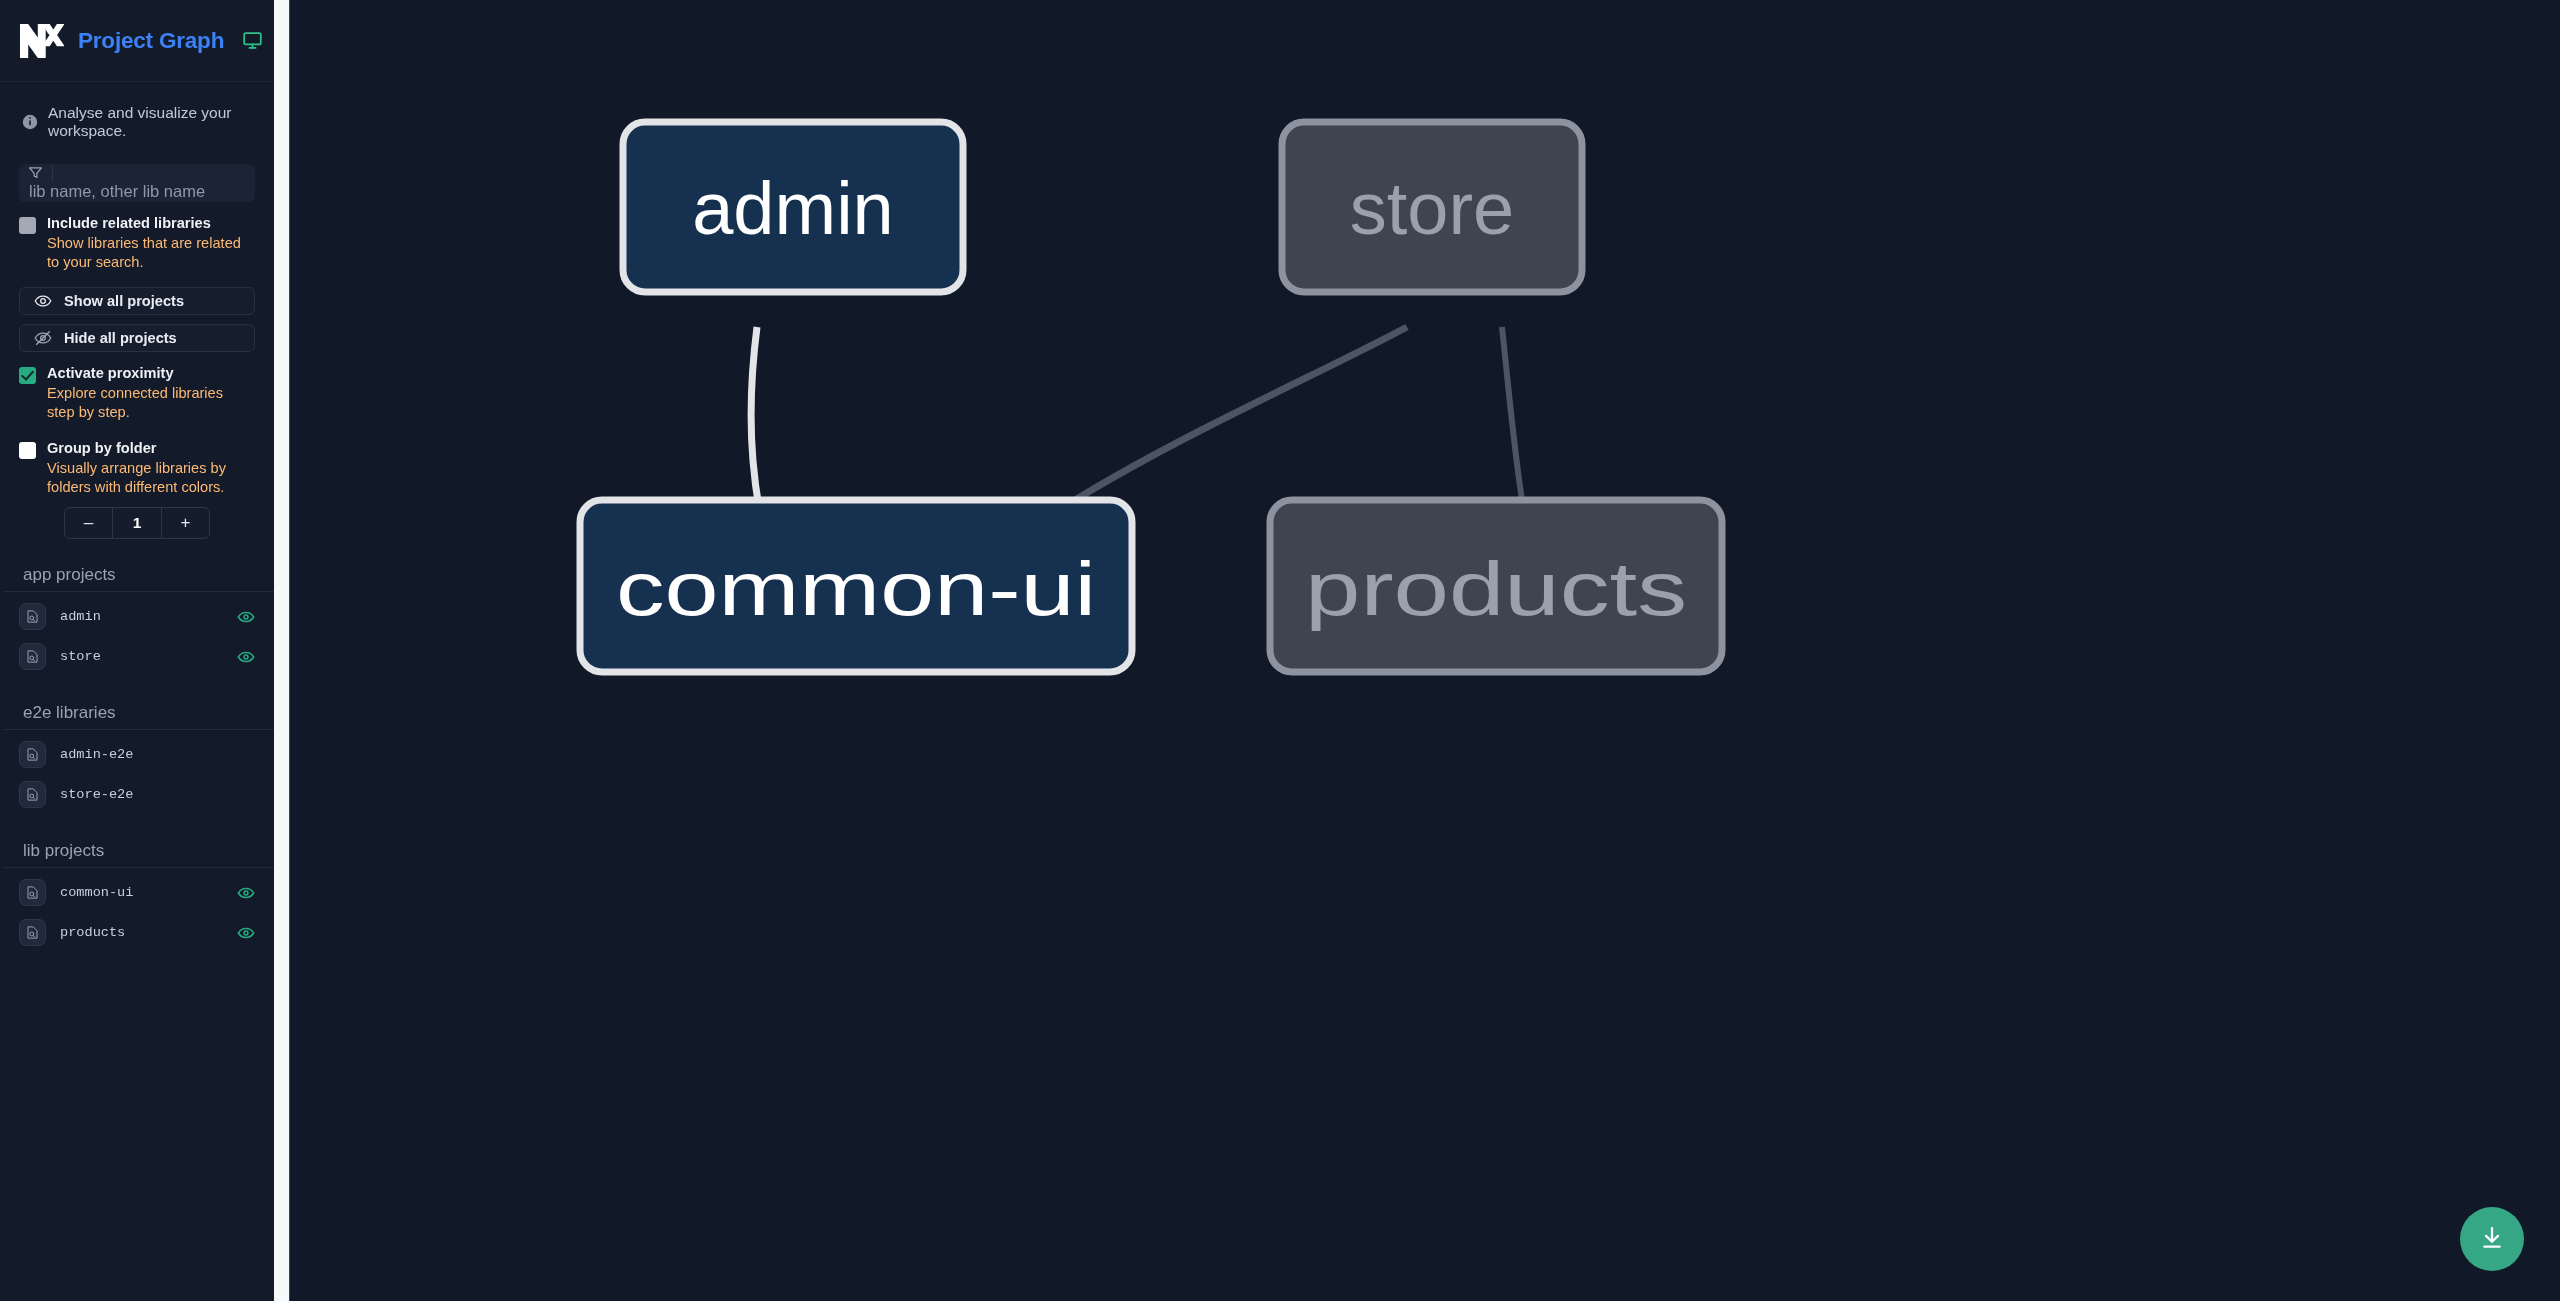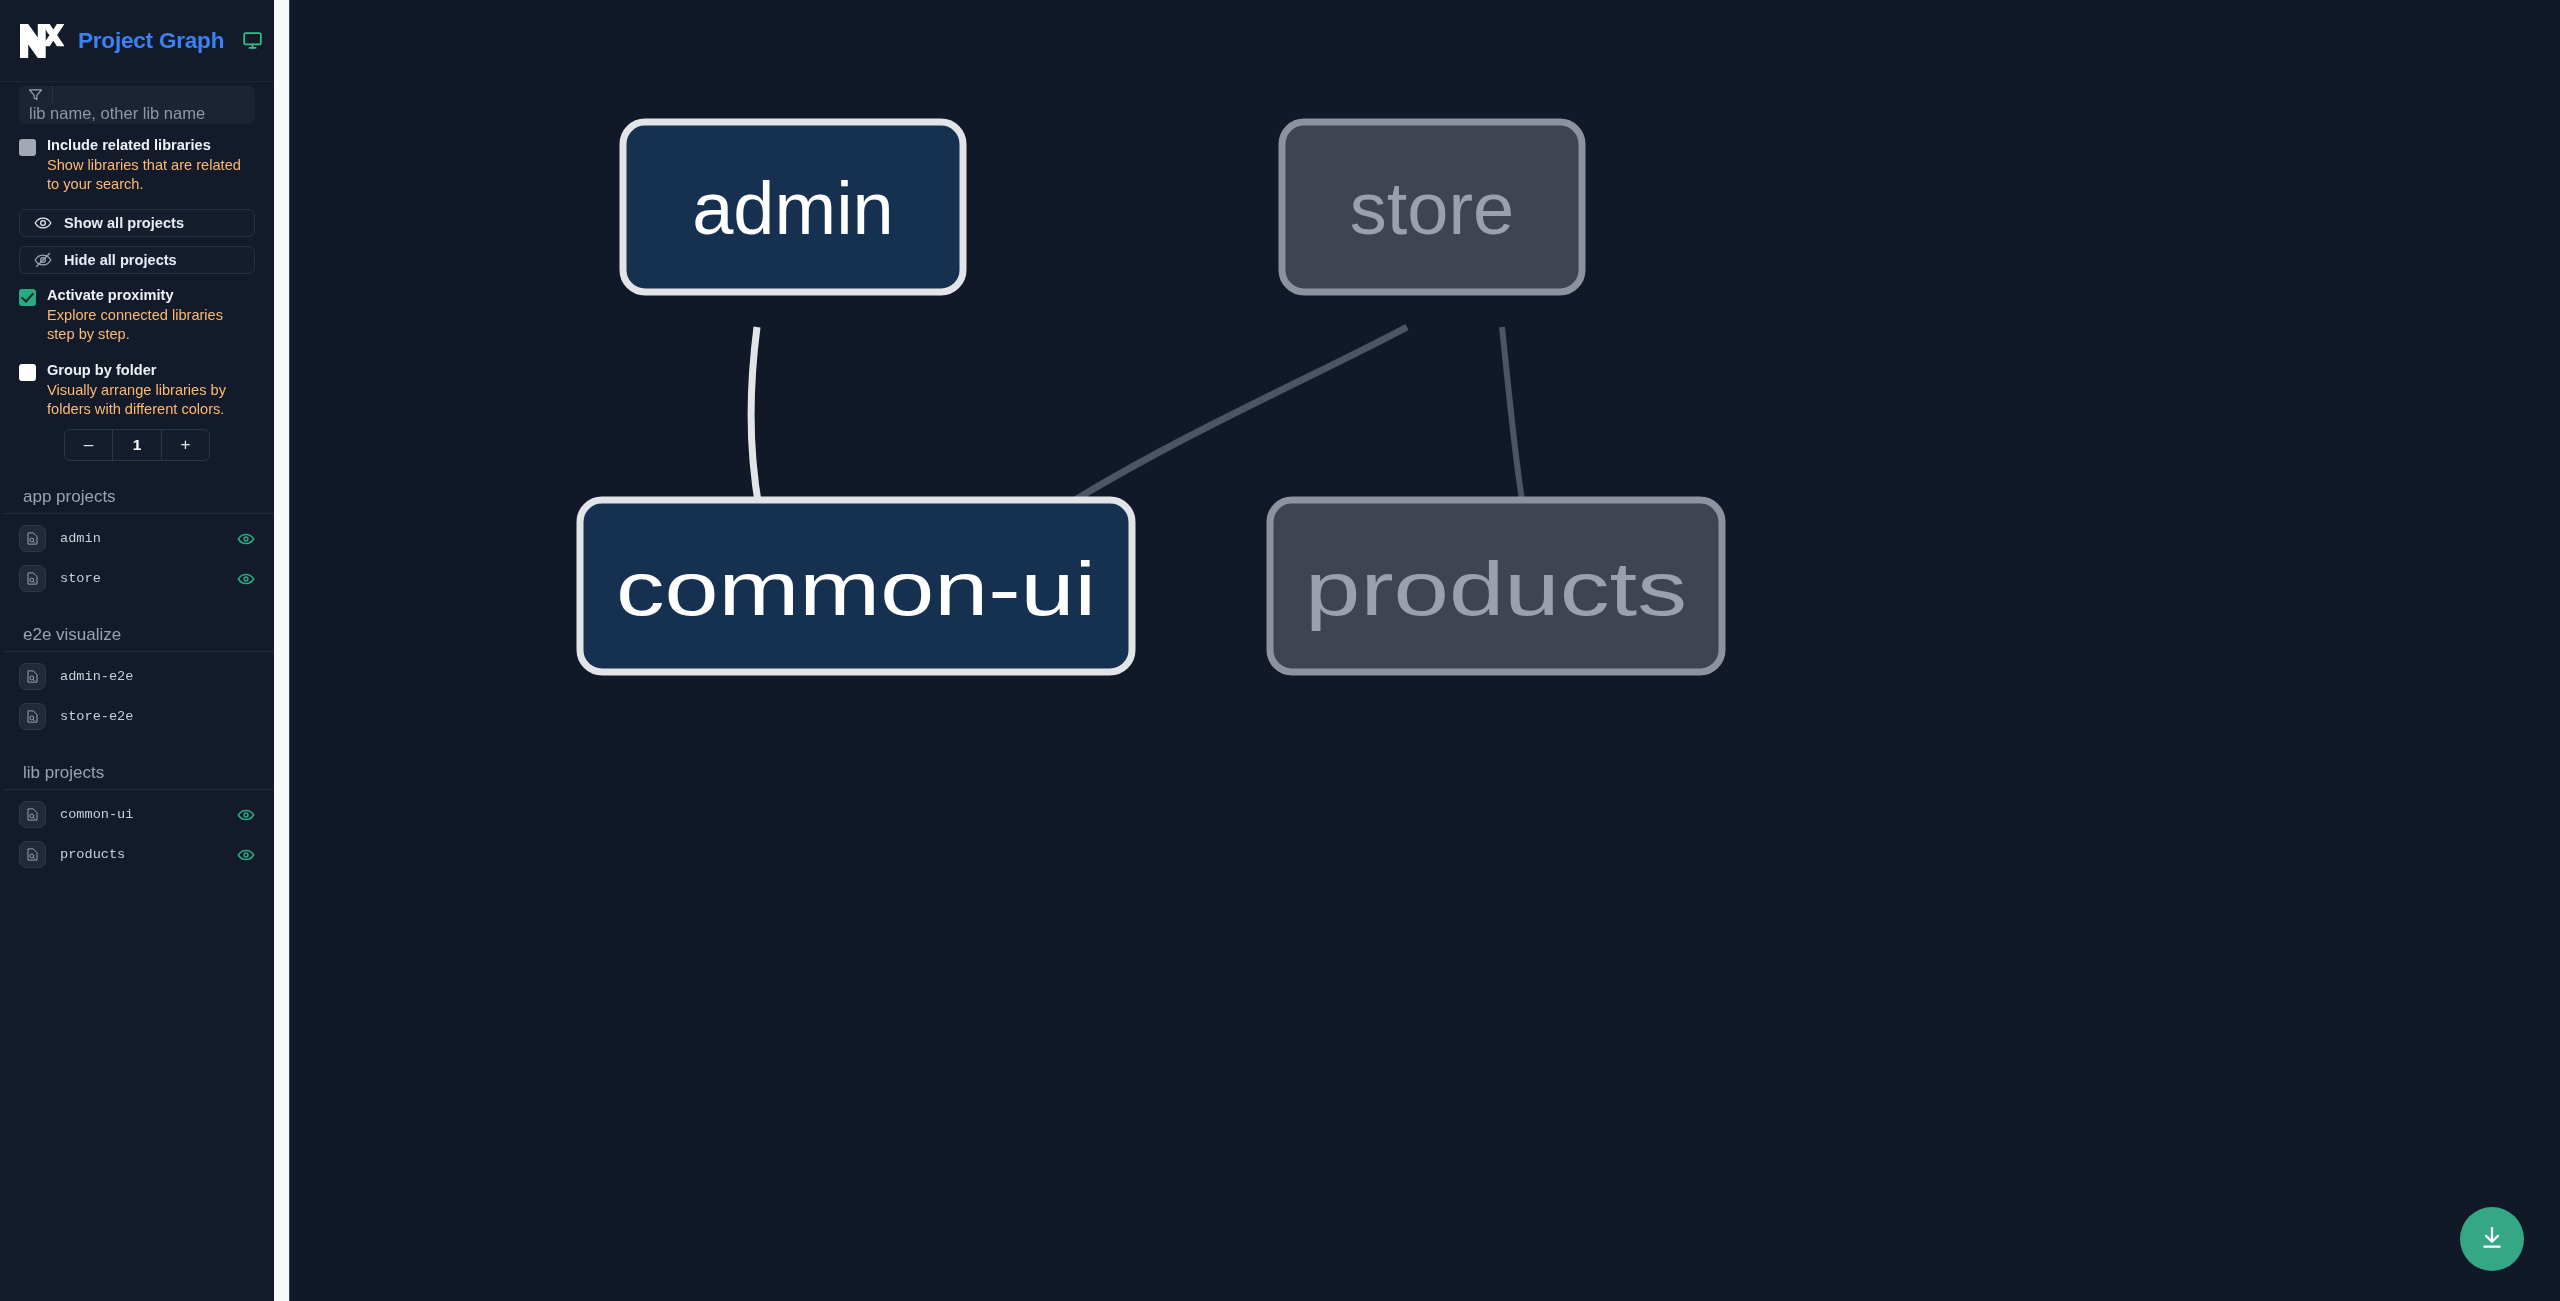--- a/index.html
+++ b/index.html
@@ -195,20 +195,28 @@
       <span class="sb-title">Project Graph</span>
       <span class="monitor-icon">
         <svg viewBox="0 0 24 24" fill="none" stroke="#2fc08a" stroke-width="2" stroke-linecap="round" stroke-linejoin="round">
           <rect x="2.5" y="3.5" width="19" height="13" rx="2"></rect>
           <line x1="8.5" y1="20.5" x2="15.5" y2="20.5"></line>
           <line x1="12" y1="16.5" x2="12" y2="20.5"></line>
         </svg>
       </span>
     </div>
 
+    <div class="sb-tagline">
+      <span class="info-icon">
+        <svg viewBox="0 0 20 20" fill="#8d97a8">
+            <path d="M10 1a9 9 0 100 18 9 9 0 000-18zm1 13H9V8h2v6zm0-8H9V4h2v2z"></path>
+          </svg>
+      </span>
+      <span>Analyse and visualize your workspace.</span>
+    </div>
 
     <div class="filter-wrap">
       <span class="filter-icon-box">
         <svg class="filter-icon" viewBox="0 0 20 20" fill="none" stroke="#9aa4b5" stroke-width="1.4" stroke-linejoin="round">
           <path d="M3 4.5h14l-5.4 6.4v5.1l-3.2-1.9v-3.2z"></path>
         </svg>
       </span>
       <input class="filter-input" type="text" placeholder="lib name, other lib name" style="">
     </div>
 
@@ -298,21 +306,21 @@
             <svg viewBox="0 0 24 24" fill="none" stroke="#27ab83" stroke-width="2">
               <path d="M1.8 12S5.4 6 12 6s10.2 6 10.2 6-3.6 6-10.2 6S1.8 12 1.8 12z"></path>
                 <circle cx="12" cy="12" r="2.6"></circle>
             </svg>
           </span>
         </div>
       </div>
     </div>
 
     <div class="group-block">
-      <div class="group-hd">e2e visualize</div>
+      <div class="group-hd">e2e libraries</div>
       <div class="rows">
         <div class="proj-row">
           <span class="proj-ic">
             <svg width="15" height="15" viewBox="0 0 20 20" fill="none" stroke="#9aa4b5" stroke-width="1.3">
               <path d="M4 2.5h7l5 5v10H4z"></path>
                 <circle cx="9" cy="12" r="2.6"></circle>
                 <line x1="11" y1="14" x2="13.2" y2="16.2"></line>
             </svg>
           </span>
           <span class="proj-name">admin-e2e</span>

